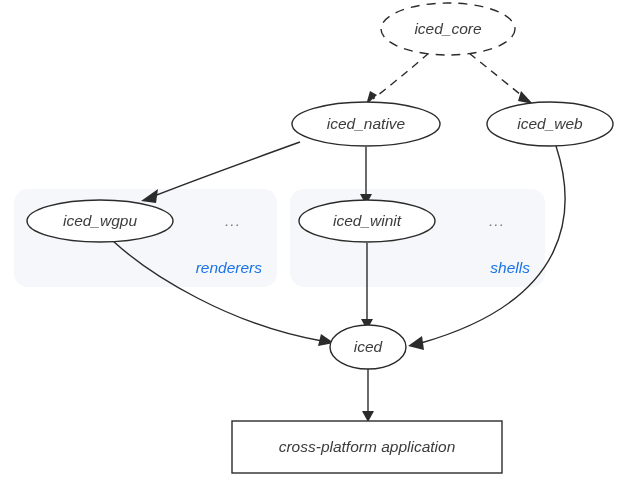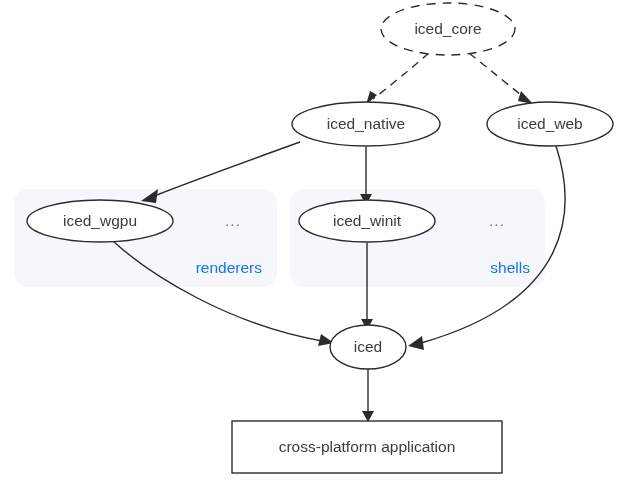--- a/index.html
+++ b/index.html
@@ -10,20 +10,21 @@
   body {
     width: 621px;
     height: 483px;
     font-family: "Liberation Sans", sans-serif;
     overflow: hidden;
   }
   #diagram-root {
     position: relative;
     width: 621px;
     height: 483px;
+    font-style: italic;
   }
   svg#graph {
     display: block;
     width: 621px;
     height: 483px;
   }
   .node-shape {
     fill: #ffffff;
     stroke: #2b2b2b;
     stroke-width: 1.4;

